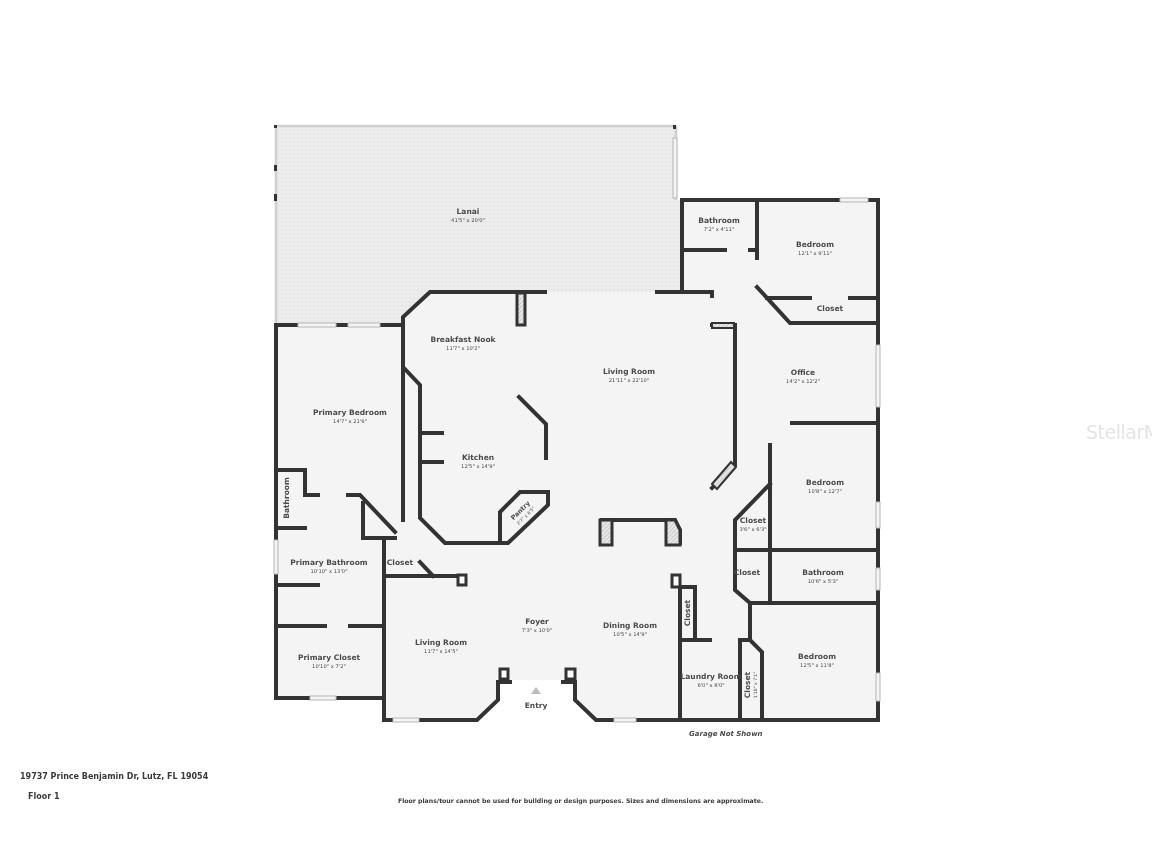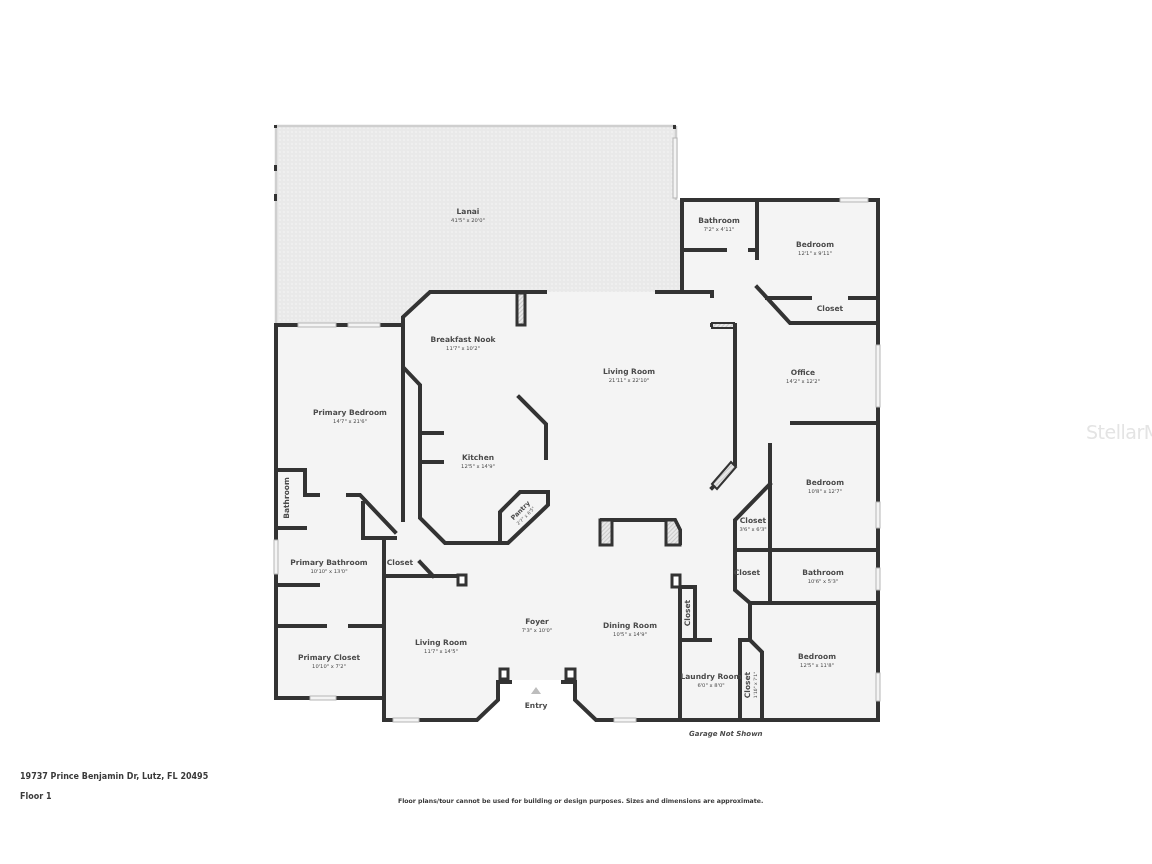--- a/index.html
+++ b/index.html
@@ -4,21 +4,21 @@
 <style>
   html, body { margin: 0; padding: 0; background: #ffffff; }
   body { width: 1152px; height: 864px; position: relative; overflow: hidden; font-family: "DejaVu Sans", sans-serif; }
   #plan { position: absolute; left: 0; top: 0; width: 1152px; height: 864px; }
   .room-name { font-family: "DejaVu Sans", sans-serif; font-size: 7.5px; font-weight: bold; fill: #4a4a4a; }
   .room-dim { font-family: "DejaVu Sans", sans-serif; font-size: 5.2px; fill: #4a4a4a; }
   .wall { stroke: #333333; stroke-width: 4; fill: none; stroke-linecap: square; }
   .thin { stroke: #cfcfcf; stroke-width: 2.5; fill: none; }
   .win { stroke: #b5b5b5; stroke-width: 1; fill: #f4f4f4; }
   .footer-address { position: absolute; left: 20px; top: 772px; font-size: 8px; font-weight: bold; color: #3a3a3a; }
-  .footer-floor { position: absolute; left: 20px; top: 792px; font-size: 8px; font-weight: bold; color: #3a3a3a; }
+  .footer-floor { position: absolute; left: 28px; top: 792px; font-size: 8px; font-weight: bold; color: #3a3a3a; }
   .footer-disclaimer { position: absolute; left: 398px; top: 797px; font-size: 6.2px; font-weight: bold; color: #3a3a3a; white-space: nowrap; }
   .garage-note { position: absolute; left: 689px; top: 730px; font-size: 7px; font-weight: bold; color: #4a4a4a; font-style: italic; }
   .watermark { position: absolute; left: 1086px; top: 421px; font-size: 19px; color: #e4e4e4; letter-spacing: -0.5px; }
 </style>
 </head>
 <body>
 
 <svg id="plan" viewBox="0 0 1152 864" xmlns="http://www.w3.org/2000/svg">
   <defs>
     <pattern id="tile" width="4" height="4" patternUnits="userSpaceOnUse">
@@ -224,15 +224,15 @@
     <text class="room-dim" x="817" y="667" text-anchor="middle">12'5" x 11'8"</text>
   </g>
   <g>
     <polygon points="536,687 531,694 541,694" fill="#bdbdbd"></polygon>
     <text class="room-name" x="536" y="708" text-anchor="middle">Entry</text>
   </g>
 </svg>
 
 <div class="watermark">StellarMLS</div>
 <div class="garage-note">Garage Not Shown</div>
-<div class="footer-address">19737 Prince Benjamin Dr, Lutz, FL 20495</div>
+<div class="footer-address">19737 Prince Benjamin Dr, Lutz, FL 19054</div>
 <div class="footer-floor">Floor 1</div>
 <div class="footer-disclaimer">Floor plans/tour cannot be used for building or design purposes. Sizes and dimensions are approximate.</div>
 
 </body></html>

